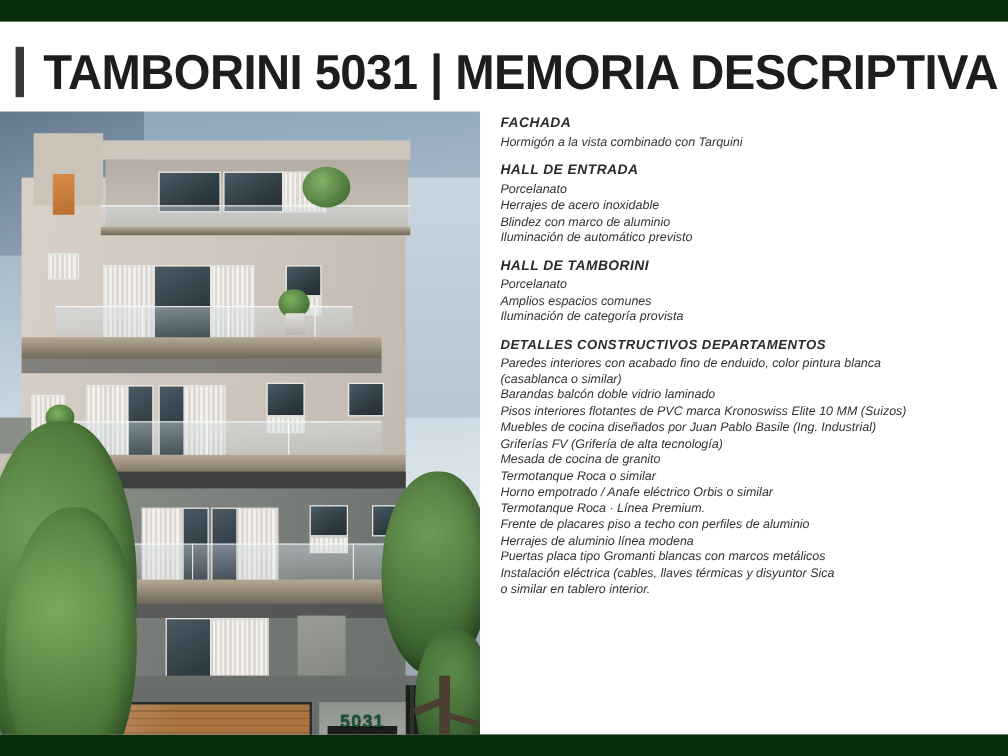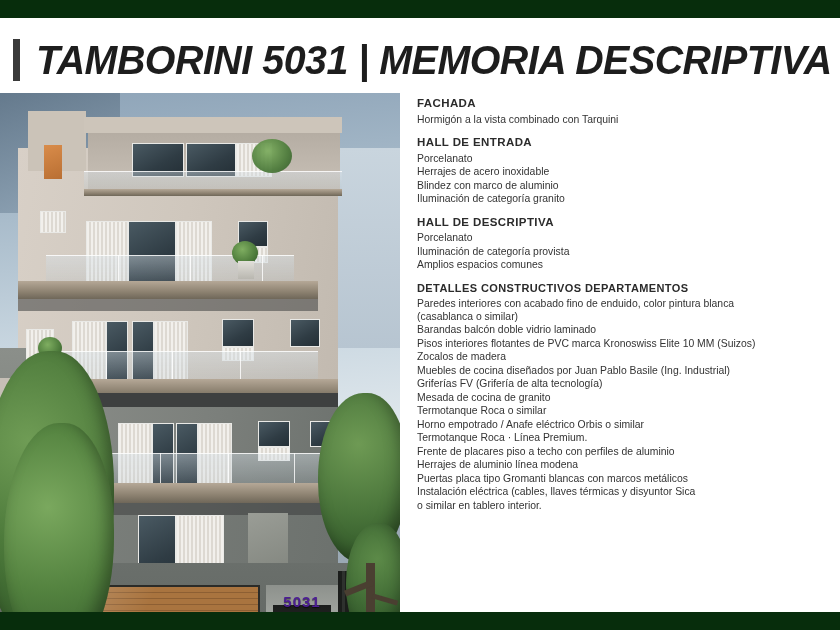--- a/index.html
+++ b/index.html
@@ -34,21 +34,20 @@
 
   
   #title-row {
     position: absolute;
     left: 0;
     top: 34px;
     width: 840px;
     height: 52px;
     display: flex;
     align-items: center;
-    font-style: italic;
   }
   #title-bar {
     width: 7px;
     height: 42px;
     background: #3a3a3a;
     margin-left: 13px;
     flex: none;
   }
   #title-text {
     margin-left: 16px;
@@ -173,21 +172,21 @@
   }
   #entry-hall {
     left: 273px; top: 512px; width: 58px; height: 78px;
     background: linear-gradient(180deg,#1b1d1c 0%, #2c2e2c 62%, #b9bdb6 100%);
   }
   #addr {
     left: 277px; top: 500px; width: 50px;
     font-family: "Liberation Sans Narrow","Liberation Sans",sans-serif;
     font-size: 15px;
     font-weight: bold;
-    color: #4c1d95;
+    color: #14532d;
     letter-spacing: 1px;
     text-align: center;
     text-shadow: 0 1px 1px rgba(0,0,0,.6);
   }
   #fence {
     left: 338px; top: 478px; width: 62px; height: 112px;
     background: repeating-linear-gradient(90deg,#1b1d1b 0 4px,#2e312e 4px 7px);
   }
 
   
@@ -211,21 +210,21 @@
   }
   .pot { background: linear-gradient(180deg,#e2e0da,#b9b7b0); }
 
   
   #text-col {
     position: absolute;
     left: 417px;
     top: 96px;
     width: 400px;
   }
-  .section { margin-bottom: 9px; }
+  .section { margin-bottom: 9px; font-style: italic; }
   .sec-head {
     font-family: "Liberation Sans Narrow","Liberation Sans",sans-serif;
     font-size: 11.5px;
     font-weight: bold;
     color: #2b2b2b;
     letter-spacing: .4px;
     line-height: 1.35;
     margin-bottom: 1px;
     white-space: nowrap;
   }
@@ -349,38 +348,37 @@
     <div class="section">
       <div class="sec-head">FACHADA</div>
       <div class="sec-line">Hormigón a la vista combinado con Tarquini</div>
     </div>
 
     <div class="section">
       <div class="sec-head">HALL DE ENTRADA</div>
       <div class="sec-line">Porcelanato</div>
       <div class="sec-line">Herrajes de acero inoxidable</div>
       <div class="sec-line">Blindez con marco de aluminio</div>
-      <div class="sec-line">Iluminación de categoría granito</div>
+      <div class="sec-line">Iluminación de automático previsto</div>
     </div>
 
     <div class="section">
-      <div class="sec-head">HALL DE DESCRIPTIVA</div>
+      <div class="sec-head">HALL DE TAMBORINI</div>
       <div class="sec-line">Porcelanato</div>
+      <div class="sec-line">Amplios espacios comunes</div>
       <div class="sec-line">Iluminación de categoría provista</div>
-      <div class="sec-line">Amplios espacios comunes</div>
     </div>
 
 
     <div class="section" id="sec-detalles">
       <div class="sec-head">DETALLES CONSTRUCTIVOS DEPARTAMENTOS</div>
       <div class="sec-line">Paredes interiores con acabado fino de enduido, color pintura blanca</div>
       <div class="sec-line">(casablanca o similar)</div>
       <div class="sec-line">Barandas balcón doble vidrio laminado</div>
       <div class="sec-line">Pisos interiores flotantes de PVC marca Kronoswiss Elite 10 MM (Suizos)</div>
-      <div class="sec-line">Zocalos de madera</div>
       <div class="sec-line">Muebles de cocina diseñados por Juan Pablo Basile (Ing. Industrial)</div>
       <div class="sec-line">Griferías FV (Grifería de alta tecnología)</div>
       <div class="sec-line">Mesada de cocina de granito</div>
       <div class="sec-line">Termotanque Roca o similar</div>
       <div class="sec-line">Horno empotrado / Anafe eléctrico Orbis o similar</div>
       <div class="sec-line">Termotanque Roca · Línea Premium.</div>
       <div class="sec-line">Frente de placares piso a techo con perfiles de aluminio</div>
       <div class="sec-line">Herrajes de aluminio línea modena</div>
       <div class="sec-line">Puertas placa tipo Gromanti blancas con marcos metálicos</div>
       <div class="sec-line">Instalación eléctrica (cables, llaves térmicas y disyuntor Sica</div>

